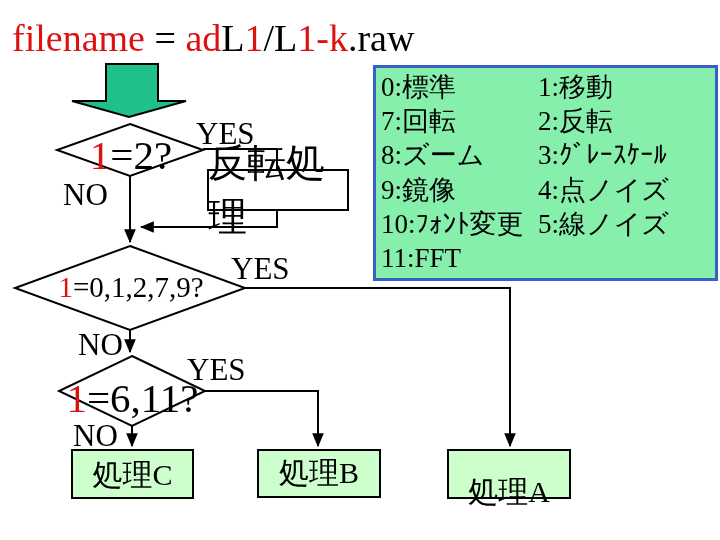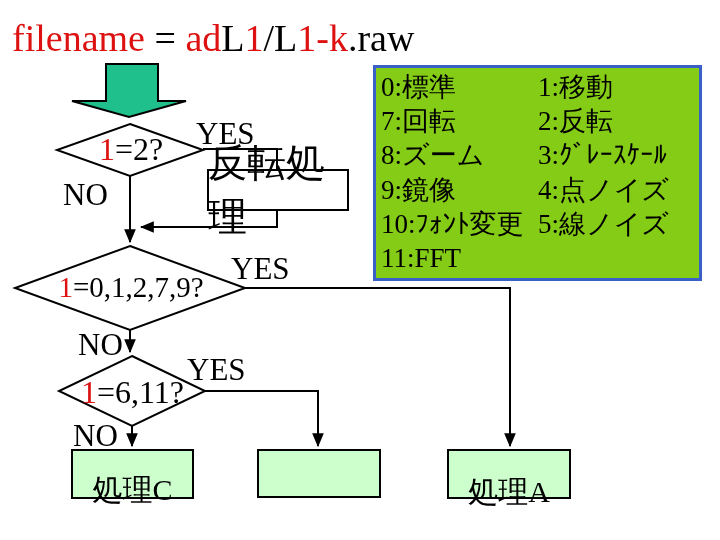--- a/index.html
+++ b/index.html
@@ -3,39 +3,39 @@
 <meta charset="utf-8">
 <style>
   html,body{margin:0;padding:0;background:#fff;}
   .slide{position:relative;width:720px;height:540px;background:#ffffff;overflow:hidden;
          font-family:"Liberation Serif","DejaVu Serif",serif;}
   svg.layer{position:absolute;left:0;top:0;width:720px;height:540px;}
   .abs{position:absolute;}
   .title{left:12px;top:16px;font-size:38px;white-space:pre;color:#000;}
   .red{color:#dd1111;}
   .lbl{color:#000;white-space:nowrap;}
-  .dlabel{text-align:center;font-size:32px;}
+  .dlabel{text-align:center;font-size:41px;}
   .d1{left:58px;top:131px;width:146px;}
   .d2{left:18px;top:271px;width:226px;font-size:29px;}
   .d3{left:60px;top:374px;width:145px;}
   .yn{font-size:31px;}
   .yes1{left:196px;top:116px;}
   .no1{left:63px;top:177px;}
   .yes2{left:231px;top:251px;}
   .no2{left:78px;top:327px;}
   .yes3{left:187px;top:352px;}
   .no3{left:73px;top:418px;}
   .boxlabel{display:flex;align-items:center;justify-content:center;color:#000;}
   .hanten{left:208px;top:170px;width:140px;height:40px;font-size:39px;}
-  .pc{left:72px;top:466px;width:121px;height:48px;font-size:30px;}
+  .pc{left:72px;top:451px;width:121px;height:48px;font-size:30px;}
   .pb{left:258px;top:450px;width:122px;height:47px;font-size:30px;}
   .pa{left:448px;top:468px;width:122px;height:48px;font-size:30px;}
-  .legend{left:373px;top:65px;width:318px;height:206px;border:3px solid #3a5fc8;background:#84cc16;
+  .legend{left:373px;top:65px;width:318px;height:206px;border:3px solid #3a5fc8;background:#86efac;
           display:grid;grid-template-columns:157px 1fr;align-content:space-around;
-          padding:2px 0 2px 5px;font-size:27px;line-height:33px;color:#000;}
+          padding:2px 16px 2px 5px;font-size:27px;line-height:33px;color:#000;}
   .lcell{white-space:nowrap;overflow:hidden;}
 </style>
 </head>
 <body>
 
 <div class="slide">
 
   <svg class="layer" viewBox="0 0 720 540">
     <defs>
       <marker id="arw" markerUnits="userSpaceOnUse" markerWidth="14" markerHeight="12" viewBox="0 0 12 10" refX="11" refY="5" orient="auto">
@@ -72,20 +72,21 @@
   <div class="abs lbl dlabel d2"><span class="red">1</span><span>=0,1,2,7,9?</span></div>
   <div class="abs lbl yn yes2">YES</div>
   <div class="abs lbl yn no2">NO</div>
 
   <div class="abs lbl dlabel d3"><span class="red">1</span><span>=6,11?</span></div>
   <div class="abs lbl yn yes3">YES</div>
   <div class="abs lbl yn no3">NO</div>
 
   <div class="abs boxlabel hanten">反転処理</div>
   <div class="abs boxlabel pc">処理C</div>
+  <div class="abs boxlabel pb">処理B</div>
   <div class="abs boxlabel pa">処理A</div>
 
   <div class="abs legend">
     <div class="lcell">0:標準</div>
     <div class="lcell">1:移動</div>
     <div class="lcell">7:回転</div>
     <div class="lcell">2:反転</div>
     <div class="lcell">8:ズーム</div>
     <div class="lcell">3:ｸﾞﾚｰｽｹｰﾙ</div>
     <div class="lcell">9:鏡像</div>

